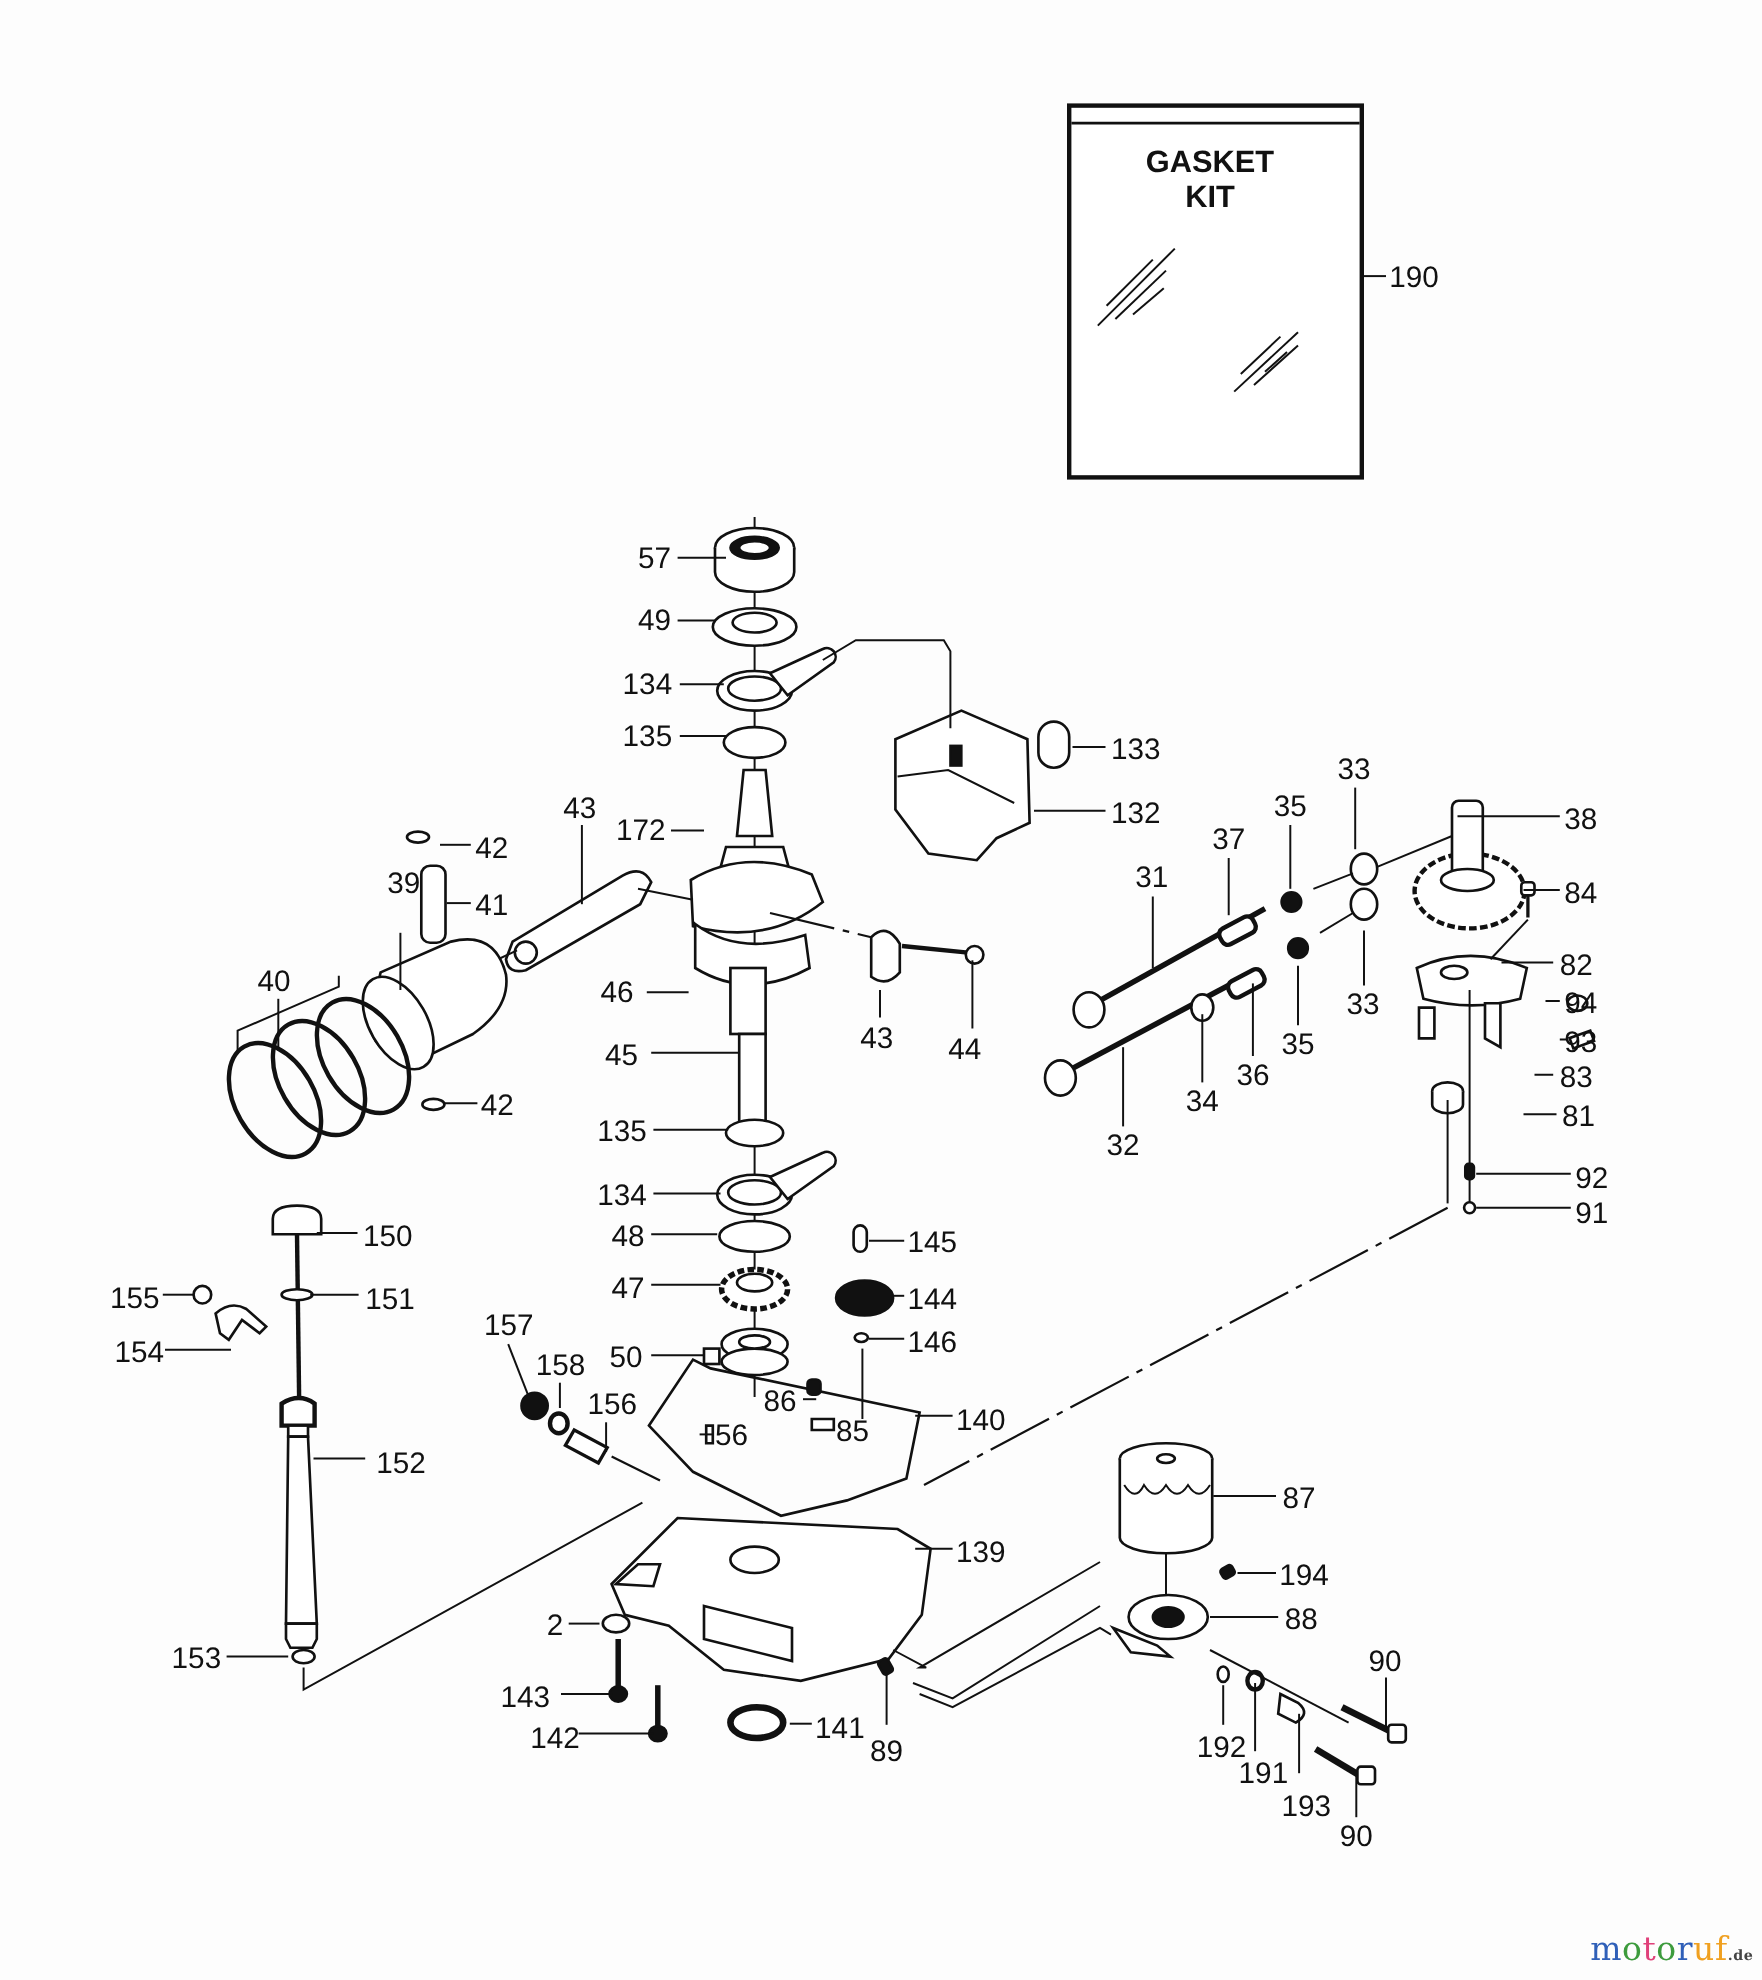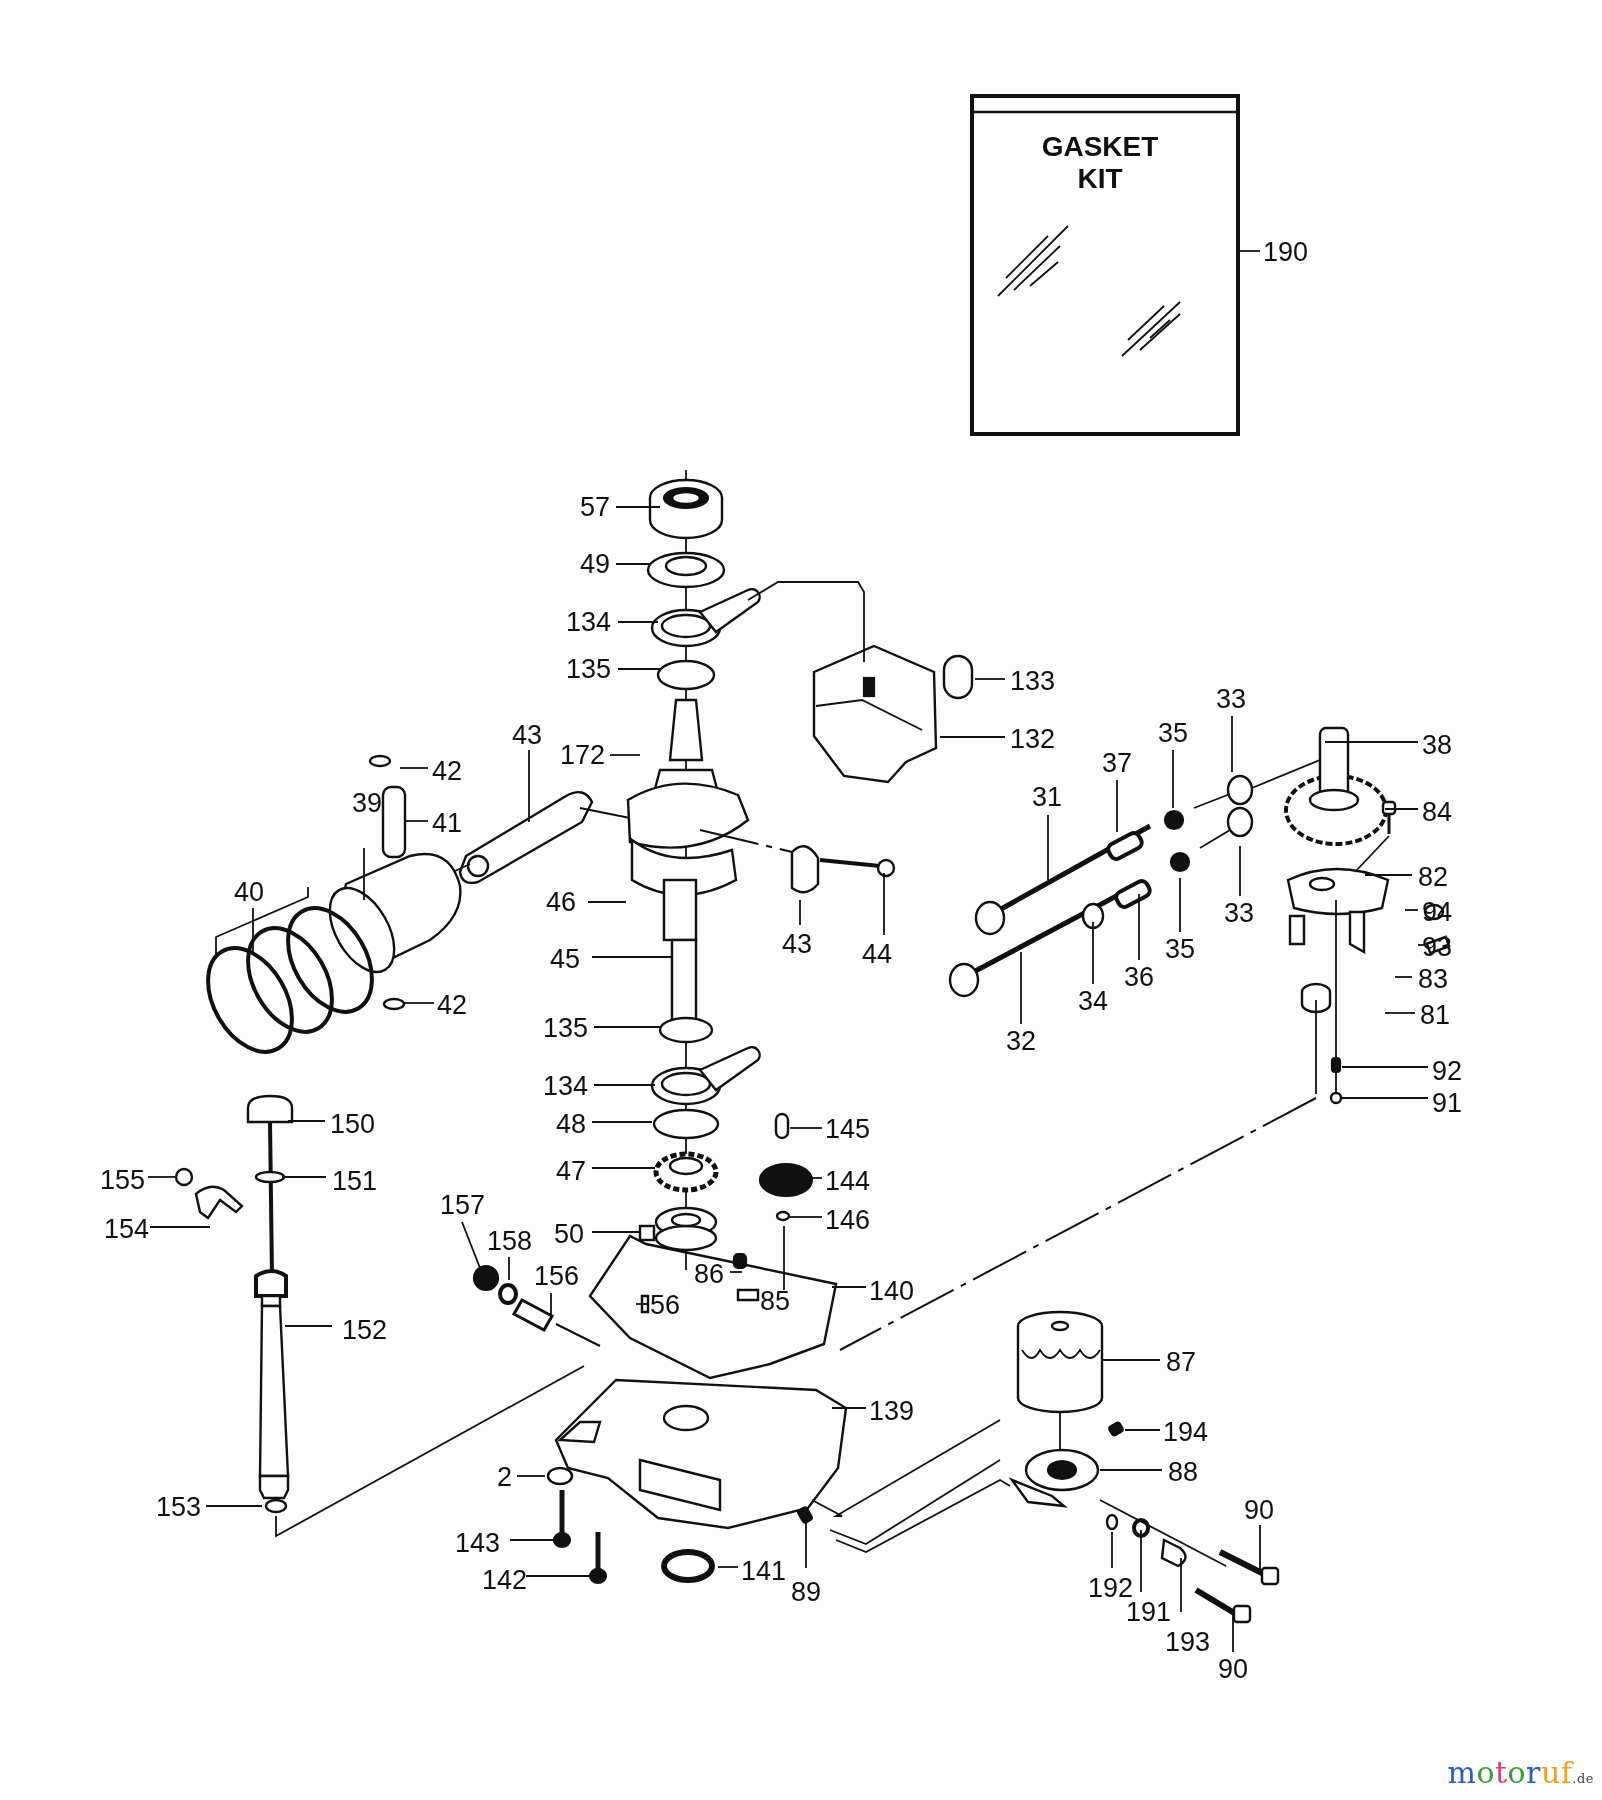--- a/index.html
+++ b/index.html
@@ -6,21 +6,21 @@
   body { width:1602px; height:1800px; position:relative; overflow:hidden; font-family:"Liberation Sans", sans-serif; }
   #diagram { position:absolute; left:0; top:0; width:1602px; height:1800px; }
   .ln { stroke:#111; stroke-width:2.2; fill:none; }
   .thin { stroke:#111; stroke-width:1.8; fill:none; }
   .dash { stroke:#111; stroke-width:2; fill:none; stroke-dasharray:60 8 6 8; }
   .part { stroke:#111; stroke-width:2.4; fill:#fff; }
   .partd { stroke:#111; stroke-width:2.2; fill:#111; }
   .lbl { font-family:"Liberation Sans", sans-serif; font-size:27px; fill:#111; }
   .kit-title { font-family:"Liberation Sans", sans-serif; font-weight:bold; font-size:28px; fill:#111; text-anchor:middle; }
   #watermark { position:absolute; right:8px; bottom:10px; font-family:"DejaVu Serif", serif; font-size:30px; letter-spacing:0.5px; }
-  #watermark .s { font-size:13px; color:#444; }
+  #watermark .s { font-size:13px; color:#444;font-weight:bold; }
 </style>
 </head>
 <body>
 
 <svg id="diagram" viewBox="0 0 1602 1800" xmlns="http://www.w3.org/2000/svg">
 
   <g>
     <rect class="part" x="972" y="96" width="266" height="338" style="stroke-width:4"></rect>
     <line class="ln" x1="974" y1="112" x2="1236" y2="112" style="stroke-width:2.5"></line>
     <text class="kit-title" x="1100" y="156">GASKET</text>

